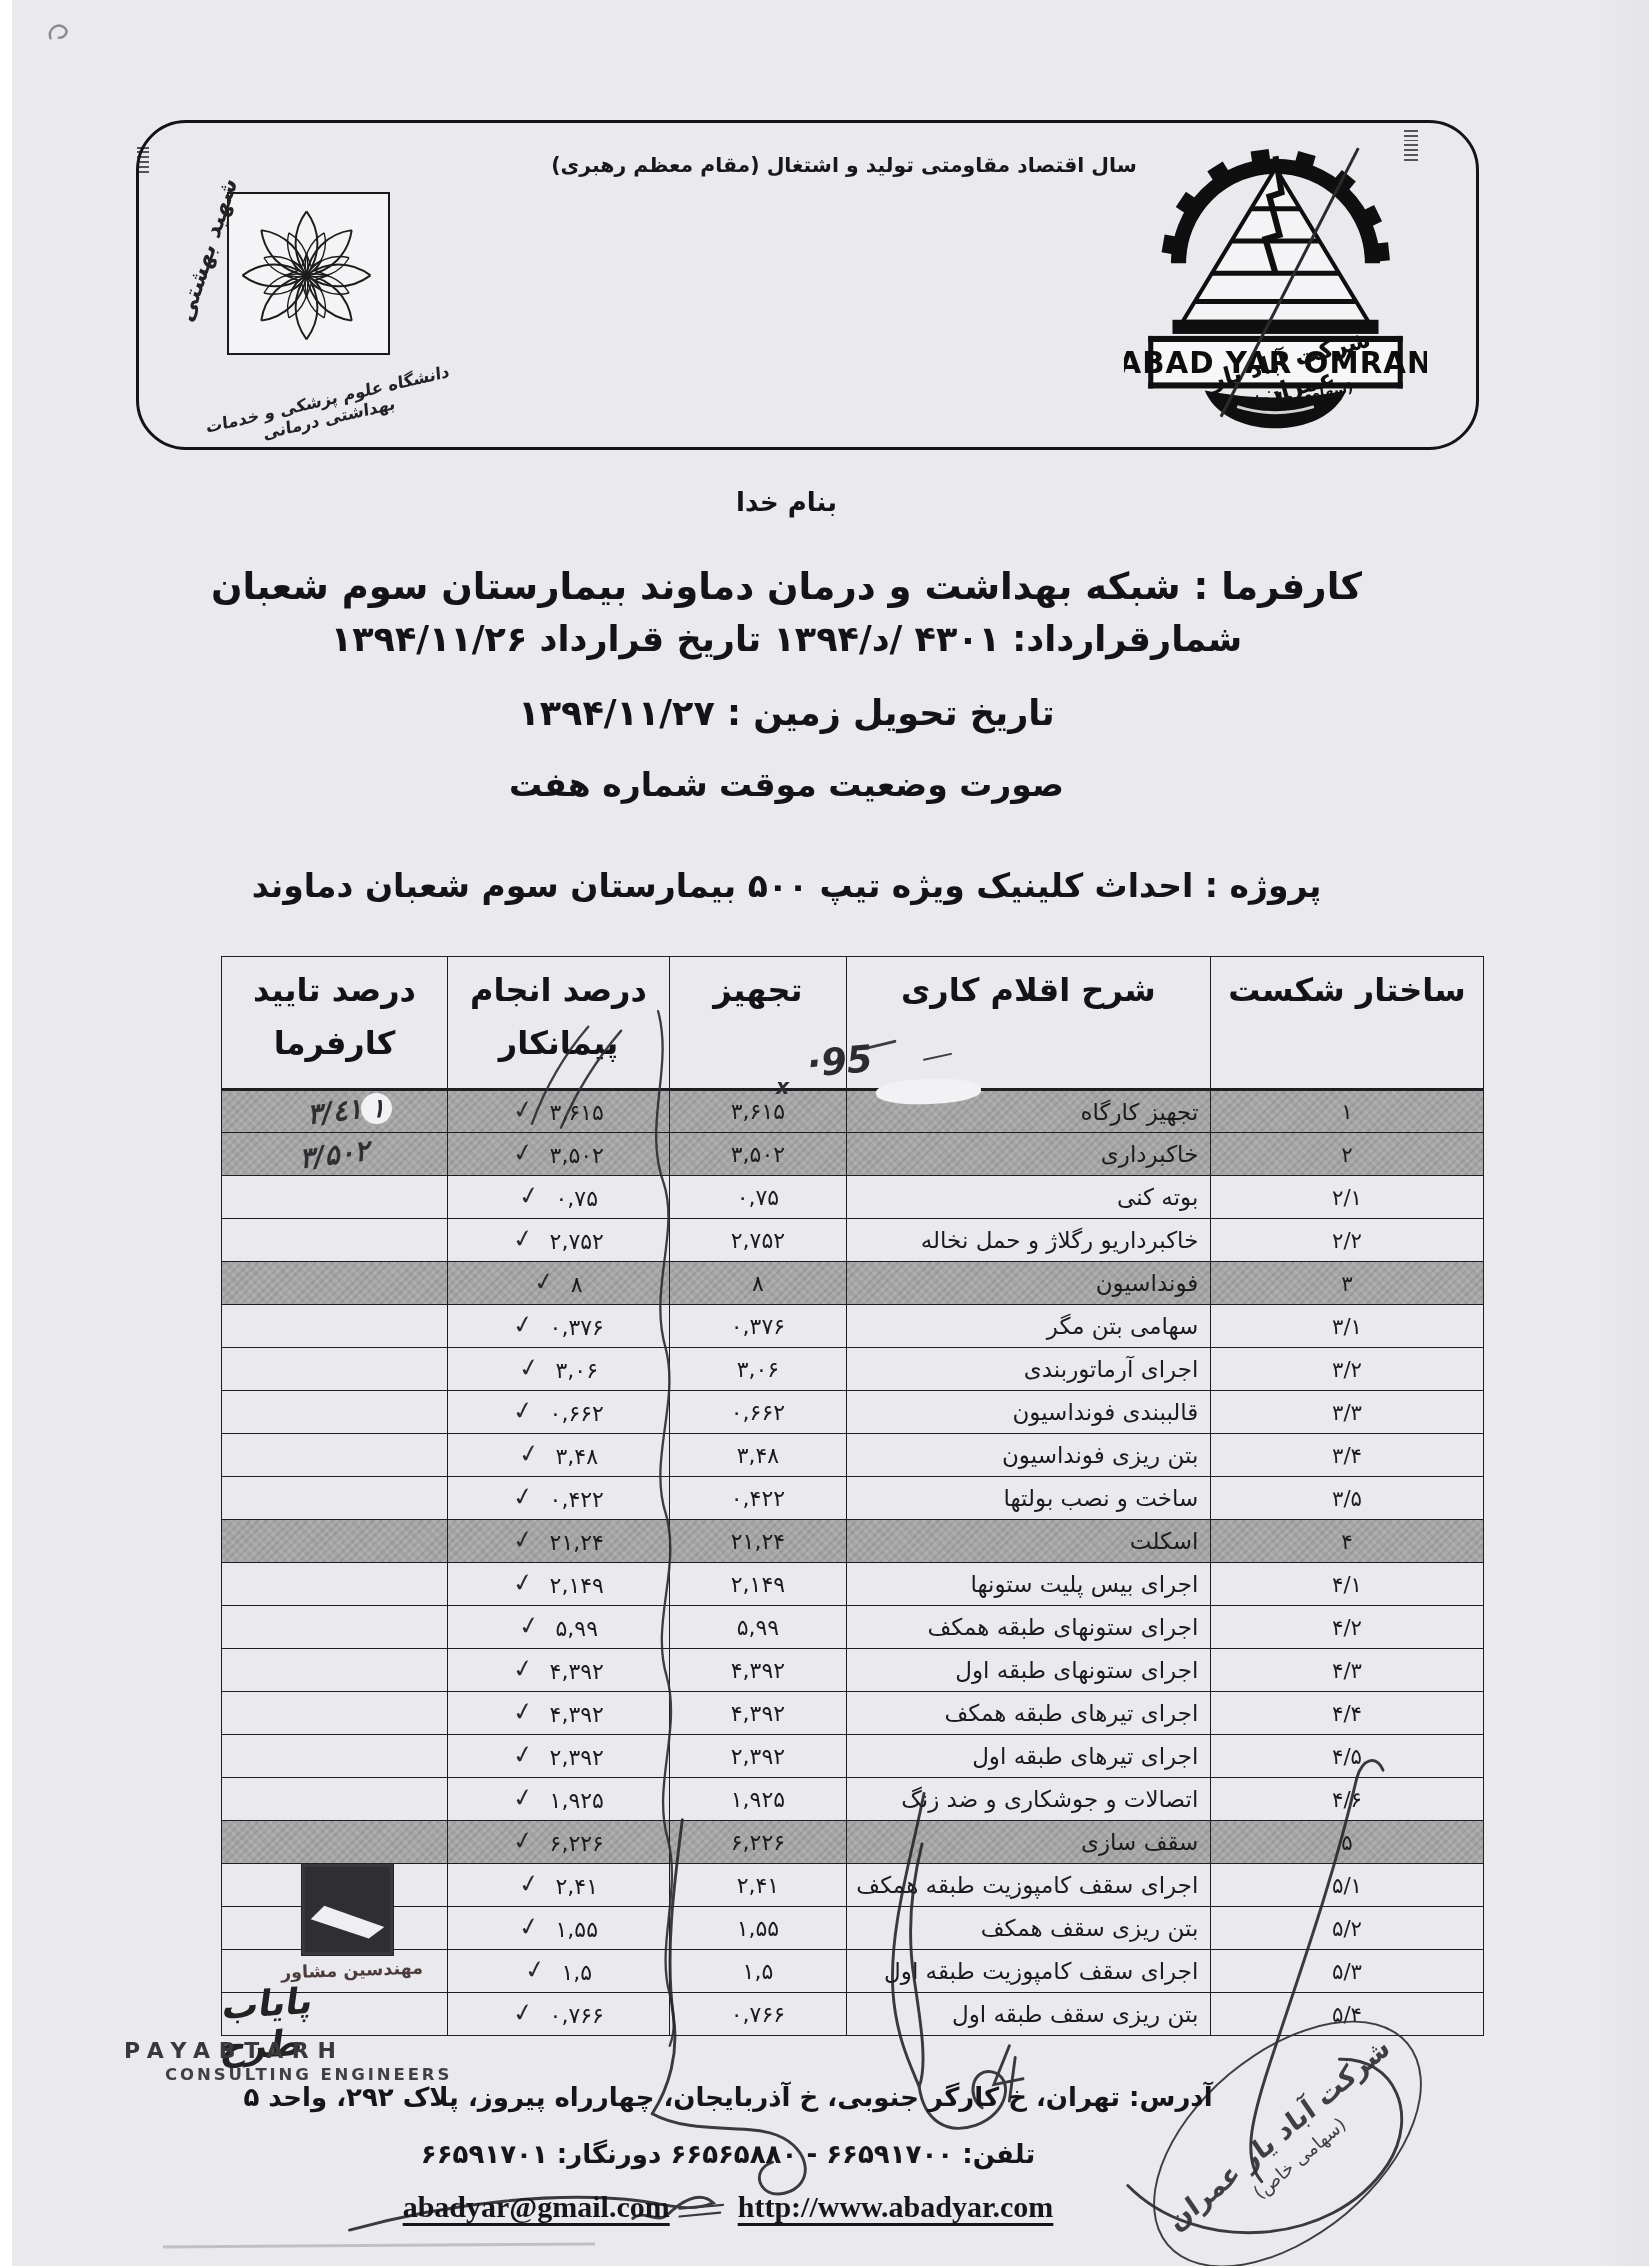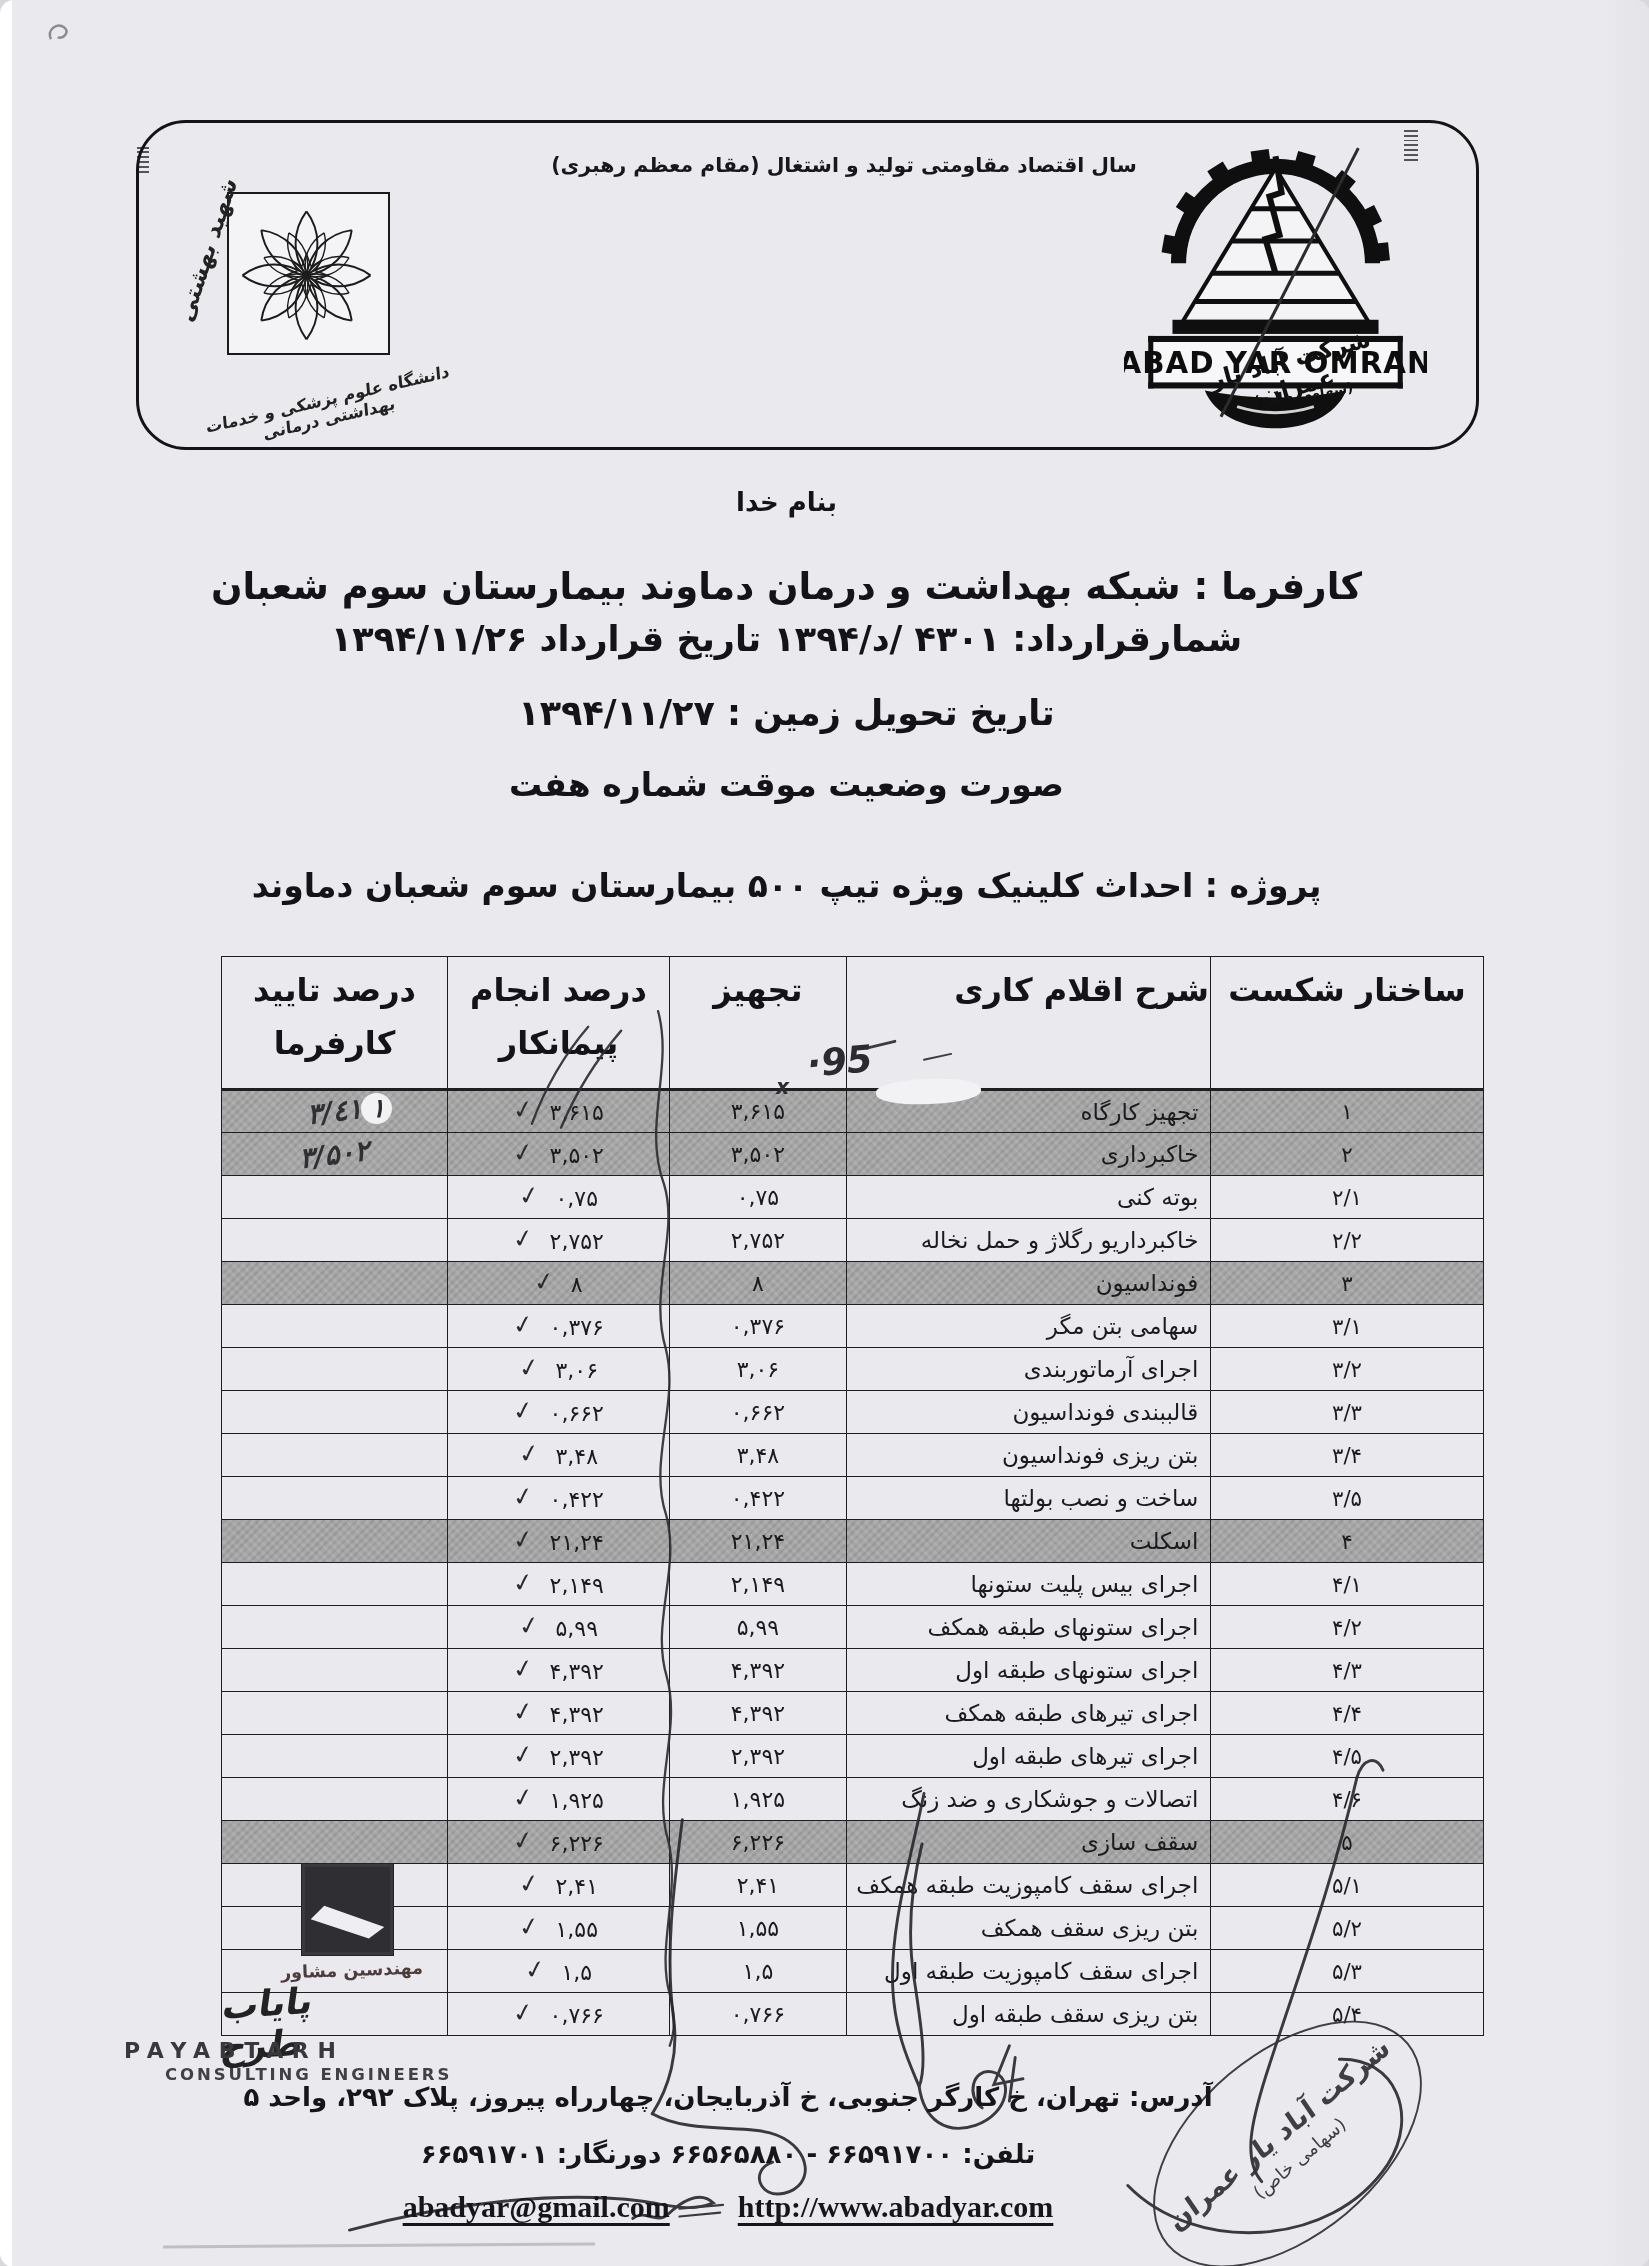--- a/index.html
+++ b/index.html
@@ -1,18 +1,18 @@
 <!DOCTYPE html>
 <html><head>
 <meta charset="utf-8">
 <style>
   html,body{margin:0;padding:0;background:#d8d8dc;}
   .page{position:relative;width:1650px;height:2267px;overflow:hidden;
         background:linear-gradient(90deg,#ffffff 0 11.6px,#eae9ed 11.6px 97%,#e4e3e8 100%);
-        font-family:"DejaVu Sans",sans-serif;color:#1b1b1f;border-radius:14px;}
+        font-family:"DejaVu Sans",sans-serif;color:#1b1b1f;}
   
   .header-box{position:absolute;left:136px;top:120px;width:1337px;height:324px;
               border:3.9px solid #141414;border-radius:50px;}
   .slogan{position:absolute;left:543px;top:153px;width:602px;text-align:center;
           font-size:20.4px;font-weight:bold;direction:rtl;color:#17171c;}
   .artifact-bars{position:absolute;background:repeating-linear-gradient(0deg,#3a3a3e 0 1.9px,transparent 1.9px 4.9px);opacity:.85;}
   .corner-mark{position:absolute;left:43px;top:13.6px;width:39px;height:33px;}
   
   .uni-logo{position:absolute;left:144px;top:184px;width:301px;height:262px;}
   .uni-square{position:absolute;left:83px;top:7.8px;width:159px;height:159px;border:2.9px solid #1a1a1a;background:#f4f3f6;}
@@ -178,21 +178,21 @@
     <div class="t-line l-stat">صورت وضعیت موقت شماره   هفت</div>
     <div class="t-line l-proj">پروژه : احداث کلینیک ویژه تیپ ۵۰۰ بیمارستان سوم شعبان دماوند</div>
   </div>
 
   <table class="main">
     <thead>
       <tr>
         <th style="width:267px;">
             <div>ساختار شکست</div>
           </th>
-        <th style="width:356px;text-align:right;">
+        <th style="width:356px;">
             <div>شرح اقلام کاری</div>
           </th>
         <th style="width:173px;">
             <div>تجهیز</div>
           </th>
         <th style="width:217px;">
           <div>درصد انجام</div>
           <div class="hdr-l2">پیمانکار</div>
         </th>
         <th style="width:221px;">

